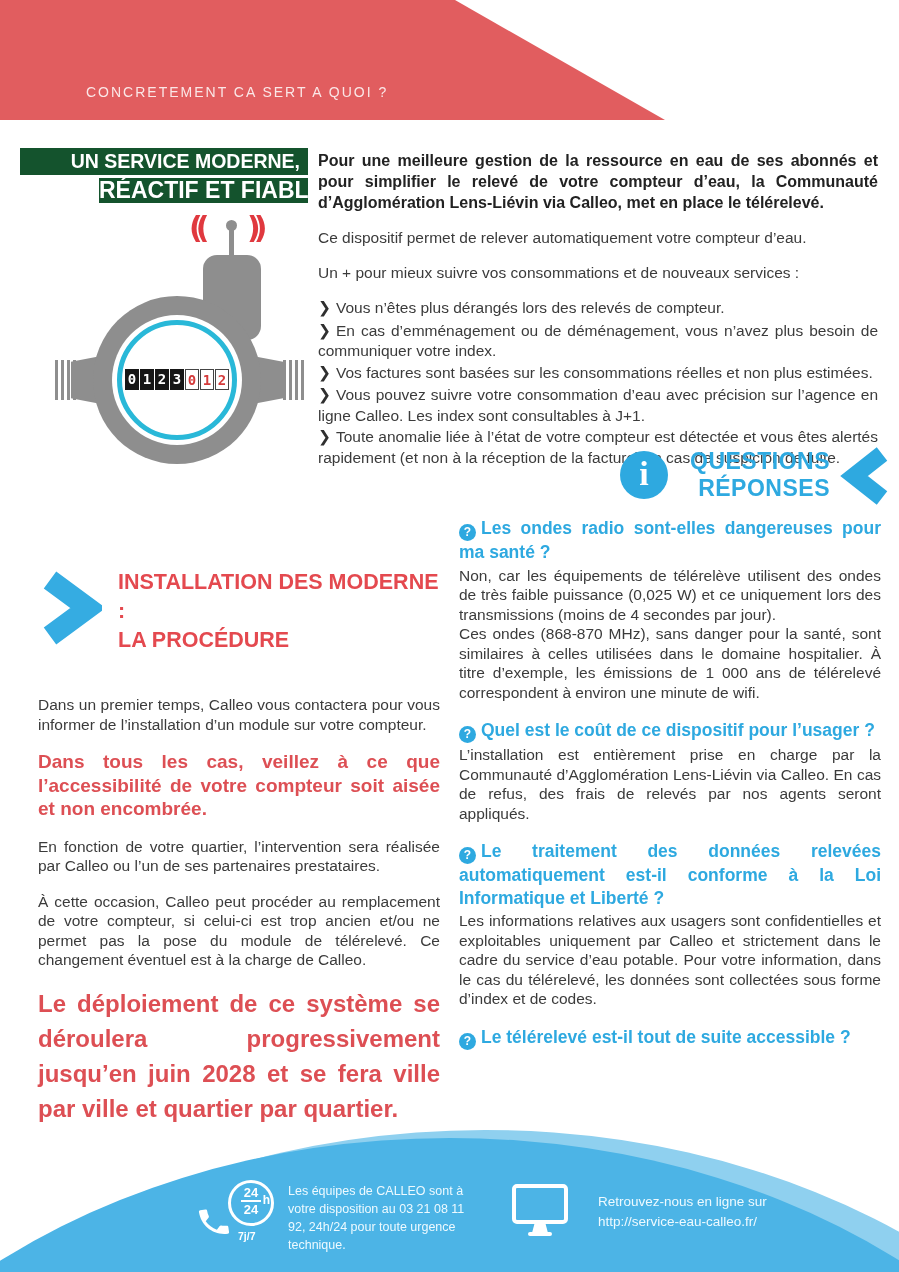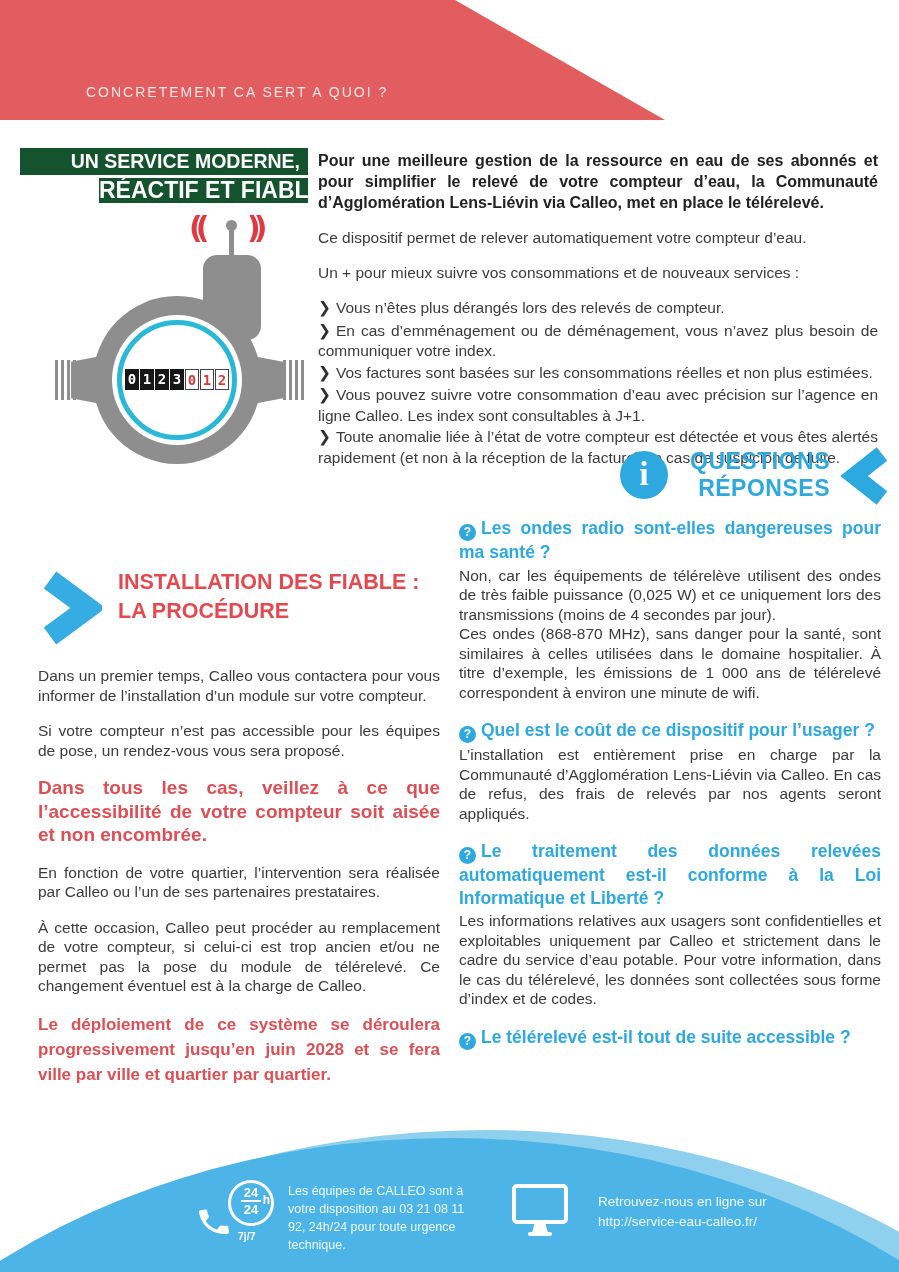--- a/index.html
+++ b/index.html
@@ -66,21 +66,21 @@
            font-weight:bold;font-size:23px;line-height:27px;letter-spacing:.5px;}
   .qr-chev{position:absolute;left:220px;top:0px;}
 
   
   .install{position:absolute;left:38px;top:568px;width:402px;}
   .install-chev{position:absolute;left:2px;top:2px;}
   .install-title{margin:0 0 0 80px;color:#e4494f;font-weight:bold;font-size:21.5px;line-height:29px;}
   .install-body{margin-top:40px;}
   .install-body p{font-size:15.5px;line-height:19.5px;text-align:justify;margin:0 0 16px;}
   .install-body p.red{color:#dd4f54;font-weight:bold;font-size:19px;line-height:23.5px;}
-  .install-body p.red.big{font-size:17px;line-height:25px;}
+  .install-body p.red.big{font-size:24px;line-height:35px;}
 
   
   .qa{position:absolute;left:459px;top:517px;width:422px;}
   .qa-item{margin-bottom:17px;}
   .qa-q{color:#2ea9e0;font-weight:bold;font-size:17.5px;line-height:22.5px;text-align:justify;margin:0;}
   .q-ico{display:inline-block;width:17px;height:17px;border-radius:50%;background:#2ea9e0;
          color:#fff;font-size:12px;line-height:17px;text-align:center;font-weight:bold;
          margin-right:5px;vertical-align:-2px;}
   .qa-a{font-size:15.5px;line-height:19.5px;text-align:justify;white-space:pre-line;margin:2px 0 0;}
 
@@ -173,26 +173,25 @@
     <svg class="qr-chev" width="50" height="60" viewBox="0 0 50 60">
       <polyline points="42,8 14,30 42,52" fill="none" stroke="#2ea9e0" stroke-width="17"></polyline>
     </svg>
   </div>
 
   <div class="install">
     <svg class="install-chev" width="62" height="76" viewBox="0 0 62 76">
       <polyline points="10,10 48,38 10,66" fill="none" stroke="#35ace2" stroke-width="21"></polyline>
     </svg>
     <h2 class="install-title">
-      <div>INSTALLATION DES FIABLE :</div>
+      <div>INSTALLATION DES MODERNE :</div>
       <div>LA PROCÉDURE</div>
     </h2>
     <div class="install-body">
       <p>Dans un premier temps, Calleo vous contactera pour vous informer de l’installation d’un module sur votre compteur.</p>
-      <p>Si votre compteur n’est pas accessible pour les équipes de pose, un rendez-vous vous sera proposé.</p>
       <p class="red">Dans tous les cas, veillez à ce que l’accessibilité de votre compteur soit aisée et non encombrée.</p>
       <p>En fonction de votre quartier, l’intervention sera réalisée par Calleo ou l’un de ses partenaires prestataires.</p>
       <p>À cette occasion, Calleo peut procéder au remplacement de votre compteur, si celui-ci est trop ancien et/ou ne permet pas la pose du module de télérelevé. Ce changement éventuel est à la charge de Calleo.</p>
       <p class="red big">Le déploiement de ce système se déroulera progressivement jusqu’en  juin 2028 et se fera ville par ville et quartier par quartier.</p>
     </div>
   </div>
 
   <div class="qa">
     <div class="qa-item">
       <p class="qa-q"><span class="q-ico">?</span><span>Les ondes radio sont-elles dangereuses pour ma santé ?</span></p>

